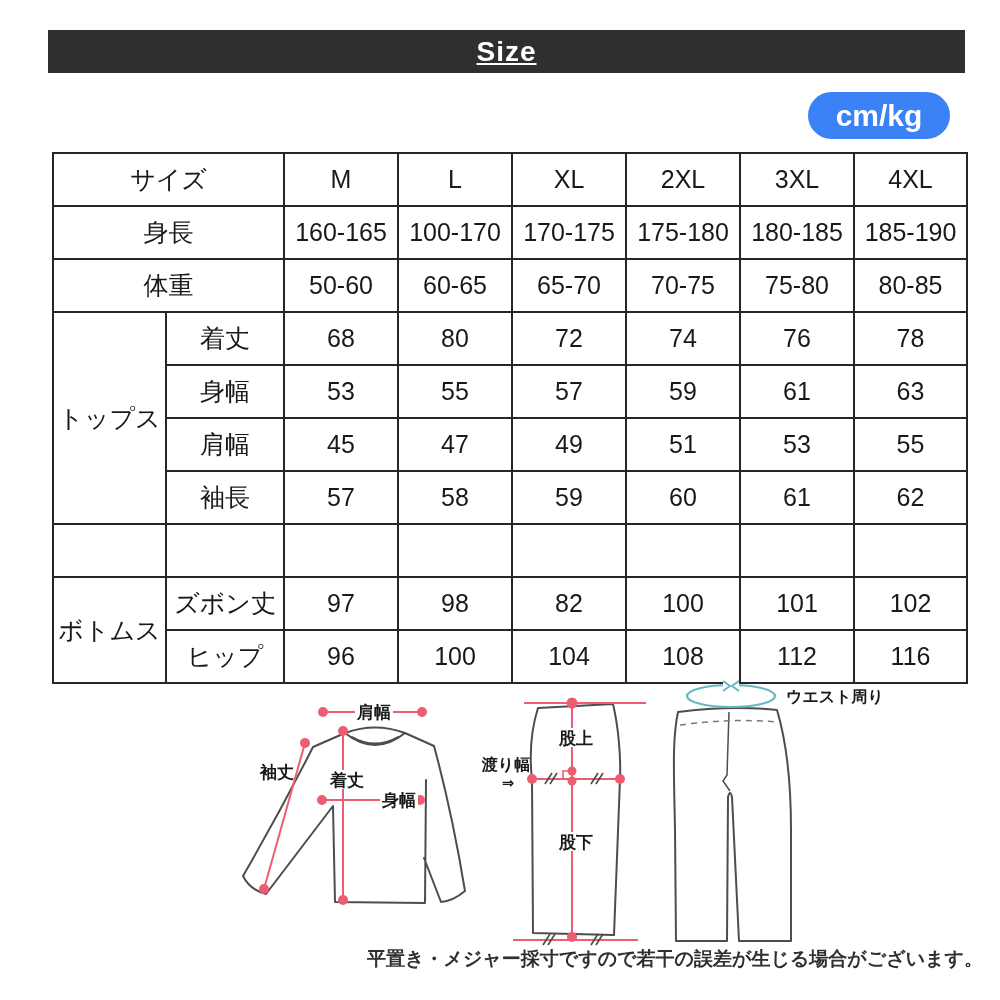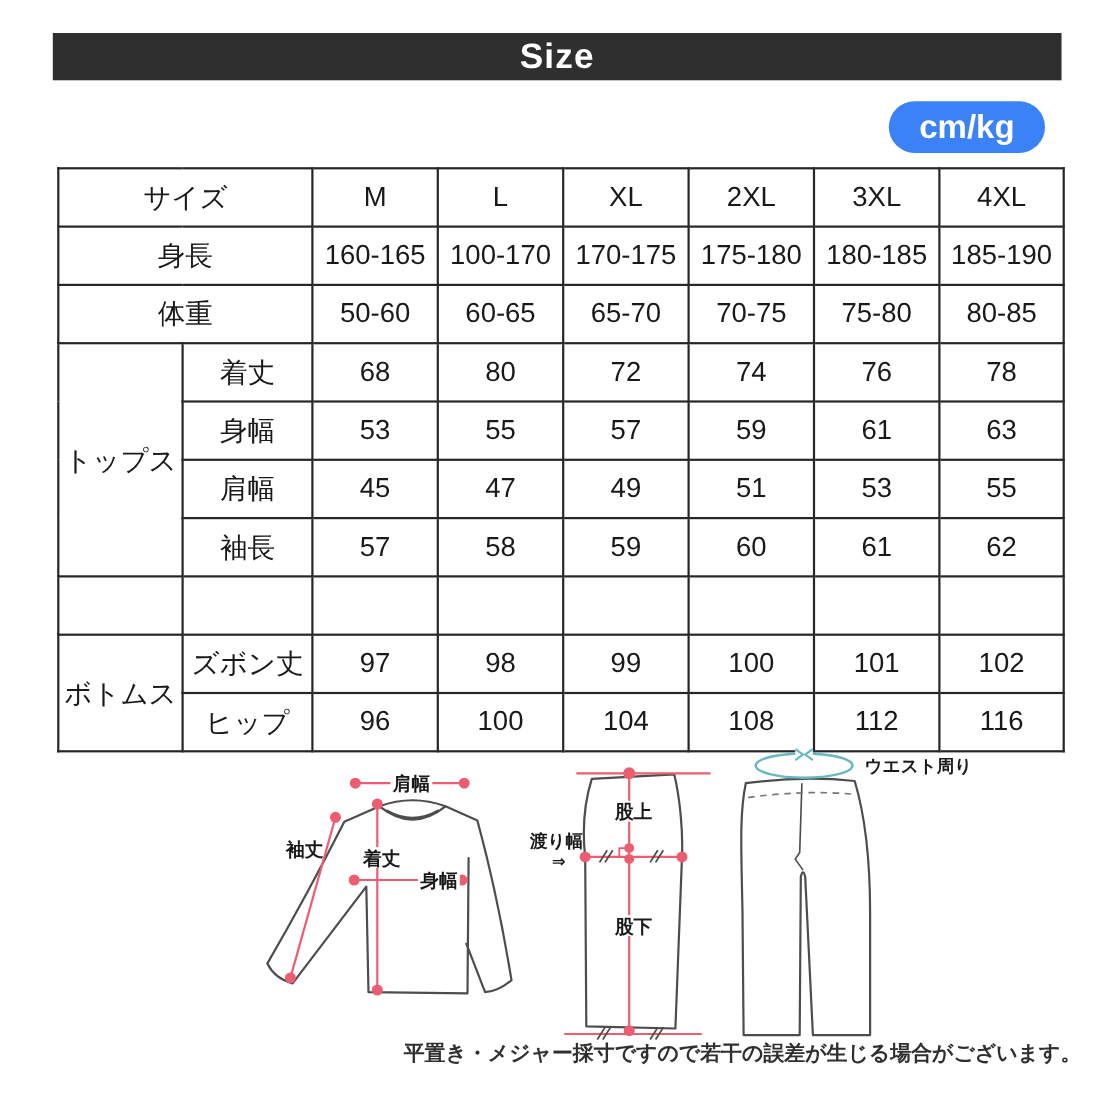--- a/index.html
+++ b/index.html
@@ -1,20 +1,20 @@
 <!DOCTYPE html>
 <html><head>
 <meta charset="utf-8">
 <style>
   html,body{margin:0;padding:0;background:#fff;}
   .canvas{position:relative;width:1000px;height:1000px;background:#ffffff;overflow:hidden;
           font-family:"Liberation Sans","DejaVu Sans",sans-serif;}
   .title-bar{position:absolute;left:48px;top:30px;width:917px;height:43px;background:#2f2f2f;
              color:#fff;display:flex;align-items:center;justify-content:center;
-             font-size:32px;font-weight:bold;letter-spacing:1px;}
+             font-size:28px;font-weight:bold;letter-spacing:1px;text-decoration:underline;}
   .unit-badge{position:absolute;left:808px;top:92px;width:142px;height:47px;background:#3b82f6;
               color:#fff;border-radius:24px;display:flex;align-items:center;justify-content:center;
               font-size:30px;font-weight:bold;}
   table.size-table{position:absolute;left:52px;top:152px;width:914px;border-collapse:collapse;
                    table-layout:fixed;}
   table.size-table td{border:2px solid #262626;text-align:center;vertical-align:middle;
                       font-size:25px;color:#191919;padding:0;height:51px;overflow:hidden;
                       white-space:nowrap;}
   .diagrams{position:absolute;left:0;top:672px;width:1000px;height:276px;}
   .diagrams text{font-family:"Liberation Sans","DejaVu Sans",sans-serif;font-weight:bold;fill:#1a1a1a;}
@@ -118,21 +118,21 @@
       <td></td>
       <td></td>
       <td></td>
       <td></td>
     </tr>
     <tr>
       <td rowspan="2">ボトムス</td>
       <td>ズボン丈</td>
       <td>97</td>
       <td>98</td>
-      <td>99</td>
+      <td>82</td>
       <td>100</td>
       <td>101</td>
       <td>102</td>
     </tr>
     <tr>
       <td>ヒップ</td>
       <td>96</td>
       <td>100</td>
       <td>104</td>
       <td>108</td>

